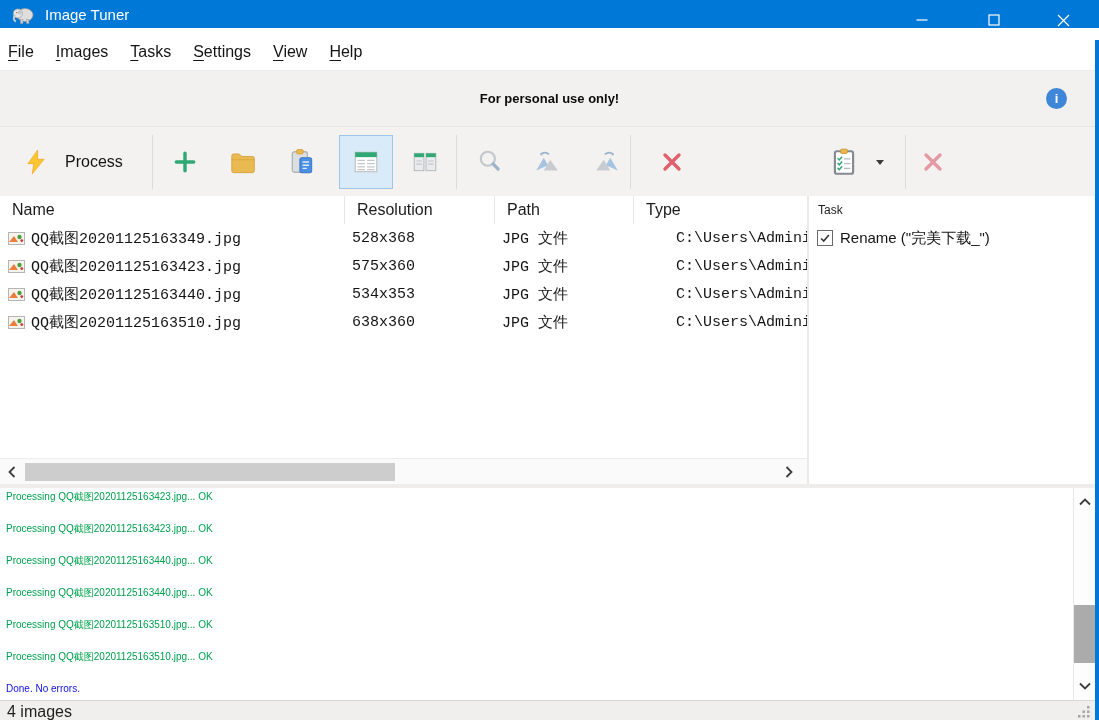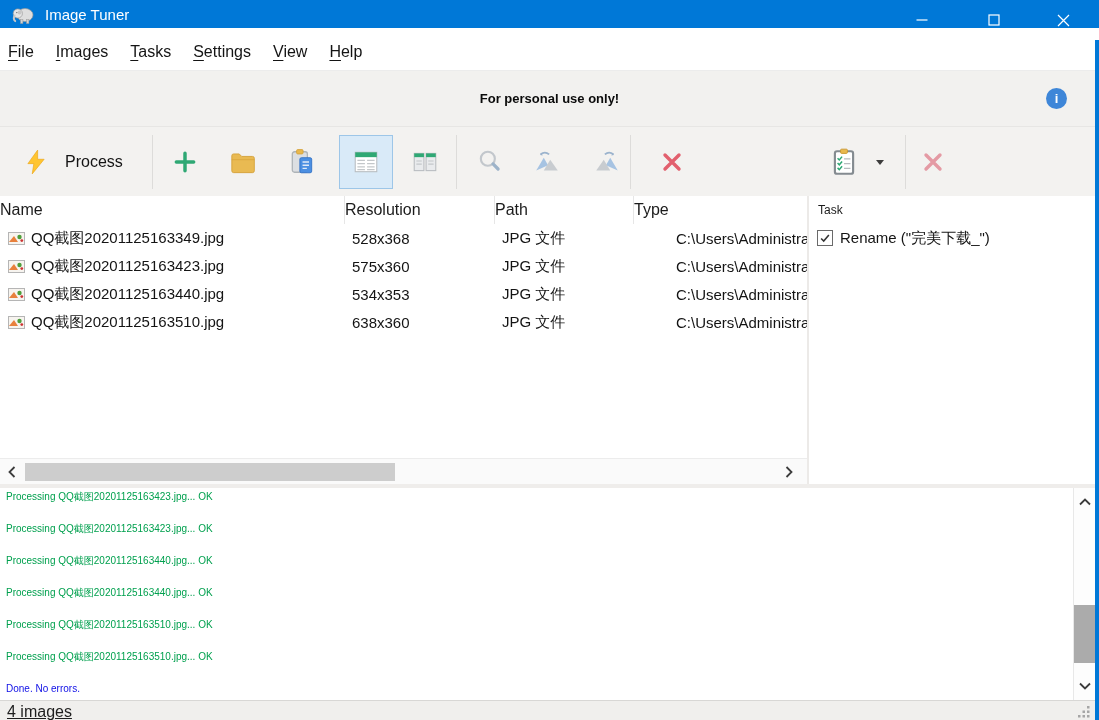--- a/index.html
+++ b/index.html
@@ -52,26 +52,26 @@
   .tb-btn.selected{background:var(--selected_button_bg);border:1px solid var(--selected_button_border);}
   .process-btn{left:6px;width:142px;justify-content:flex-start;padding-left:16px;gap:16px;}
   .process-label{font-size:16px;color:#141414;}
   .caret-down{width:0;height:0;border-left:4px solid transparent;border-right:4px solid transparent;
               border-top:5px solid #3c3c3c;margin-left:17px;}
 
   
   .content{position:absolute;top:196px;left:0;width:1099px;height:288px;background:#fff;}
   .filelist{position:absolute;left:0;top:0;width:807px;height:288px;overflow:hidden;}
   .fl-header{display:flex;height:28px;align-items:center;font-size:16px;color:#1b1b1b;}
-  .fl-hcell{height:28px;display:flex;align-items:center;padding-left:0;}
+  .fl-hcell{height:28px;display:flex;align-items:center;padding-left:12px;}
   .fl-hcell.c1,.fl-hcell.c2,.fl-hcell.c3{border-left:1px solid #e6e6e6;}
   .c0{width:344px;} .c1{width:150px;} .c2{width:174px;} .c3{width:139px;}
   .fl-row{display:flex;height:28px;align-items:center;font-size:15px;color:#141414;}
   .fl-cell{height:28px;display:flex;align-items:center;padding-left:8px;
-           overflow:hidden;white-space:nowrap;}
+           overflow:hidden;white-space:nowrap;font-family:Liberation Mono, monospace;}
   .fl-cell.c0 svg{flex:0 0 auto;margin-right:6px;}
   
   .hscroll{position:absolute;left:0;bottom:0;width:807px;height:26px;background:#fafafa;
            border-top:1px solid #ececec;}
   .hs-arrow{position:absolute;top:0;width:22px;height:26px;display:flex;align-items:center;justify-content:center;}
   .hs-arrow.left{left:1px;} .hs-arrow.right{left:778px;}
   .hs-thumb{position:absolute;left:25px;top:4px;width:370px;height:18px;background:#cdcdcd;}
   
   .v-divider{position:absolute;left:807px;top:0;width:2px;height:288px;background:#eceae8;}
   .taskpanel{position:absolute;left:809px;top:0;width:286px;height:288px;background:#fff;}
@@ -90,21 +90,21 @@
   .log-line.done{color:var(--done_blue);}
   
   .vscroll{position:absolute;top:488px;left:1073px;width:22px;height:212px;background:#fdfdfd;
            border-left:1px solid #e8e8e8;}
   .vs-arrow{position:absolute;left:0;width:21px;height:22px;display:flex;align-items:center;justify-content:center;}
   .vs-arrow.up{top:3px;} .vs-arrow.down{bottom:3px;}
   .vs-thumb{position:absolute;left:0;top:117px;width:21px;height:58px;background:#ababab;}
 
   
   .statusbar{position:absolute;top:700px;left:0;width:1095px;height:20px;background:#f0efed;
-             border-top:1px solid #d8d7d5;font-size:16px;color:#1e1e1e;padding:2px 0 0 7px;text-decoration:underline;}
+             border-top:1px solid #d8d7d5;font-size:16px;color:#1e1e1e;padding:2px 0 0 7px;}
   .grip{position:absolute;right:4px;bottom:1px;}
 
   .right-border{position:absolute;left:1095px;top:40px;width:4px;height:680px;background:var(--titlebar_blue);}
 </style>
 </head>
 <body>
 
 <div class="window">
 
   <div class="titlebar">

